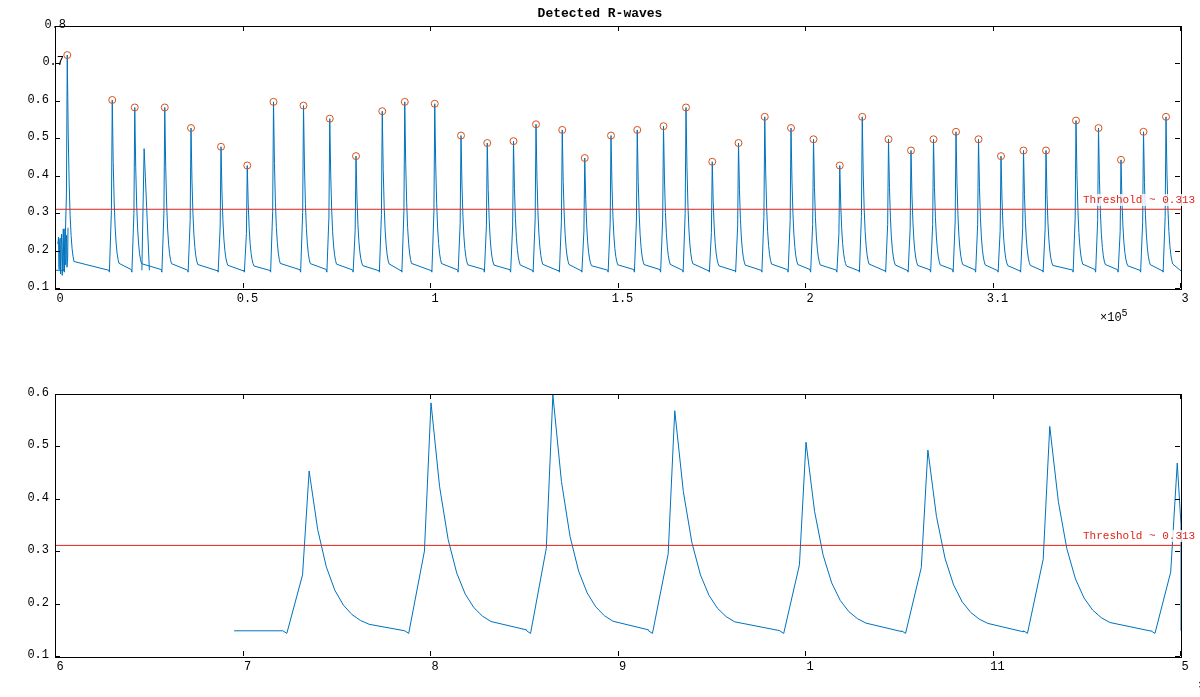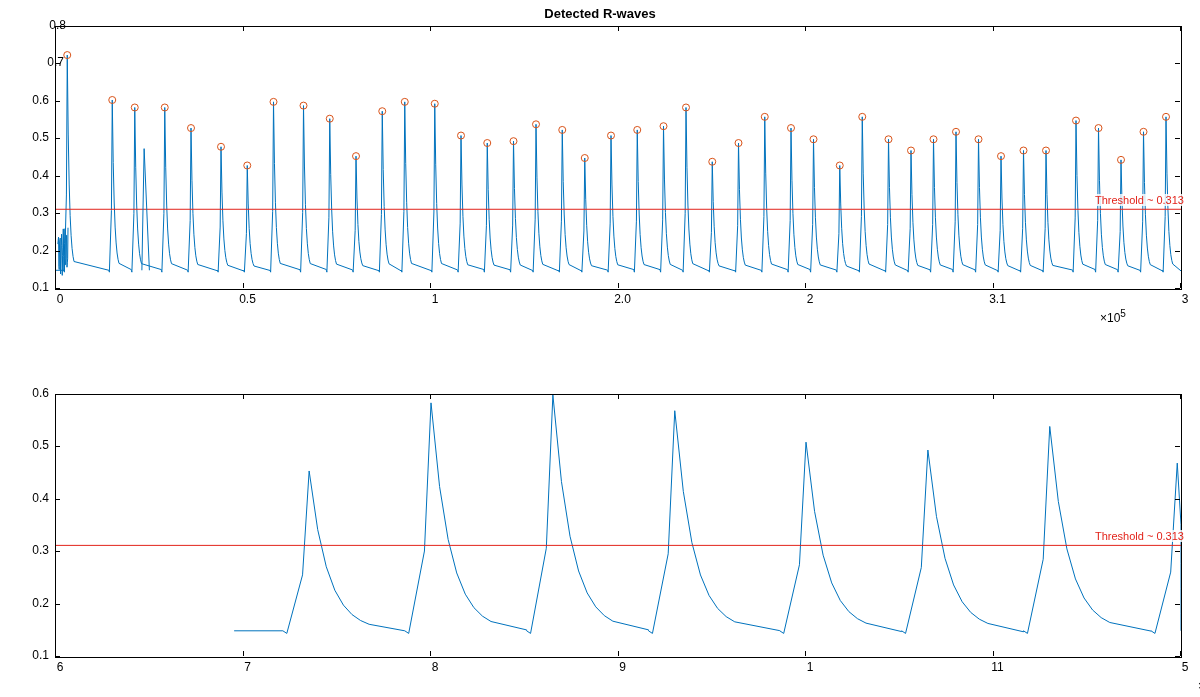--- a/index.html
+++ b/index.html
@@ -8,20 +8,21 @@
     background: #fff;
     font-family: Arial, Helvetica, sans-serif;
     width: 1200px;
     height: 697px;
     overflow: hidden;
   }
   .figure {
     width: 1200px;
     height: 515px;
     position: relative;
+    font-family: Liberation Mono, monospace;
   }
   .title {
     position: absolute;
     width: 100%;
     text-align: center;
     font-size: 13px;
     font-weight: bold;
     color: #000;
   }
   .subtitle {
@@ -42,21 +43,21 @@
   }
   .tick-mark {
     position: absolute;
     background: #000;
   }
   .threshold-label {
     position: absolute;
     font-size: 11px;
     color: #e2231a;
     background: rgba(255,255,255,0.8);
-    padding: 0 15px;
+    padding: 0 3px;
   }
   .exp-label {
     position: absolute;
     font-size: 12px;
     color: #000;
   }
   svg {
     position: absolute;
     left: 0;
     top: 0;
@@ -148,21 +149,21 @@
     <div class="tick-mark" style="left: 55px; top: 26px; width: 1px; height: 5px;"></div>
     <div class="tick-label" style="left: 45px; top: 292px; width: 30px; text-align: center;">0</div>
     <div class="tick-mark" style="left: 242.5px; top: 283px; width: 1px; height: 5px;"></div>
     <div class="tick-mark" style="left: 242.5px; top: 26px; width: 1px; height: 5px;"></div>
     <div class="tick-label" style="left: 232.5px; top: 292px; width: 30px; text-align: center;">0.5</div>
     <div class="tick-mark" style="left: 430px; top: 283px; width: 1px; height: 5px;"></div>
     <div class="tick-mark" style="left: 430px; top: 26px; width: 1px; height: 5px;"></div>
     <div class="tick-label" style="left: 420px; top: 292px; width: 30px; text-align: center;">1</div>
     <div class="tick-mark" style="left: 617.5px; top: 283px; width: 1px; height: 5px;"></div>
     <div class="tick-mark" style="left: 617.5px; top: 26px; width: 1px; height: 5px;"></div>
-    <div class="tick-label" style="left: 607.5px; top: 292px; width: 30px; text-align: center;">2.0</div>
+    <div class="tick-label" style="left: 607.5px; top: 292px; width: 30px; text-align: center;">1.5</div>
     <div class="tick-mark" style="left: 805px; top: 283px; width: 1px; height: 5px;"></div>
     <div class="tick-mark" style="left: 805px; top: 26px; width: 1px; height: 5px;"></div>
     <div class="tick-label" style="left: 795px; top: 292px; width: 30px; text-align: center;">2</div>
     <div class="tick-mark" style="left: 992.5px; top: 283px; width: 1px; height: 5px;"></div>
     <div class="tick-mark" style="left: 992.5px; top: 26px; width: 1px; height: 5px;"></div>
     <div class="tick-label" style="left: 982.5px; top: 292px; width: 30px; text-align: center;">3.1</div>
     <div class="tick-mark" style="left: 1180px; top: 283px; width: 1px; height: 5px;"></div>
     <div class="tick-mark" style="left: 1180px; top: 26px; width: 1px; height: 5px;"></div>
     <div class="tick-label" style="left: 1170px; top: 292px; width: 30px; text-align: center;">3</div>
     <div class="exp-label" style="left: 1100px; top: 308px;">×10<sup>5</sup></div>

